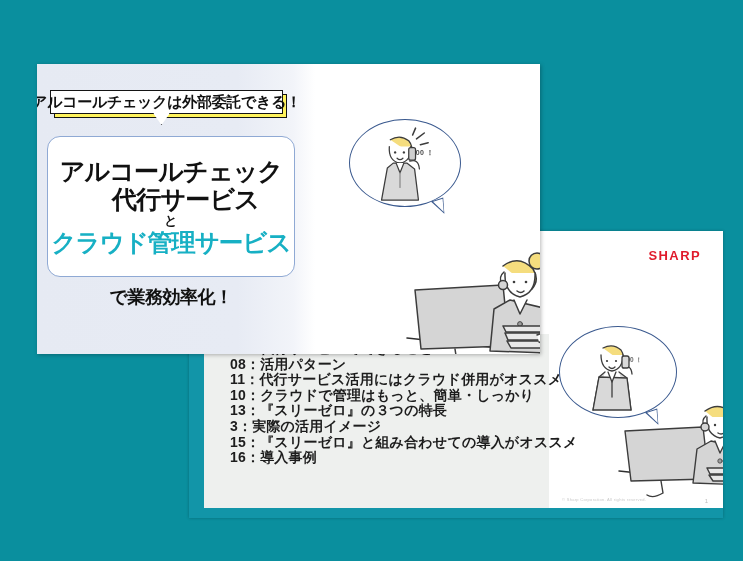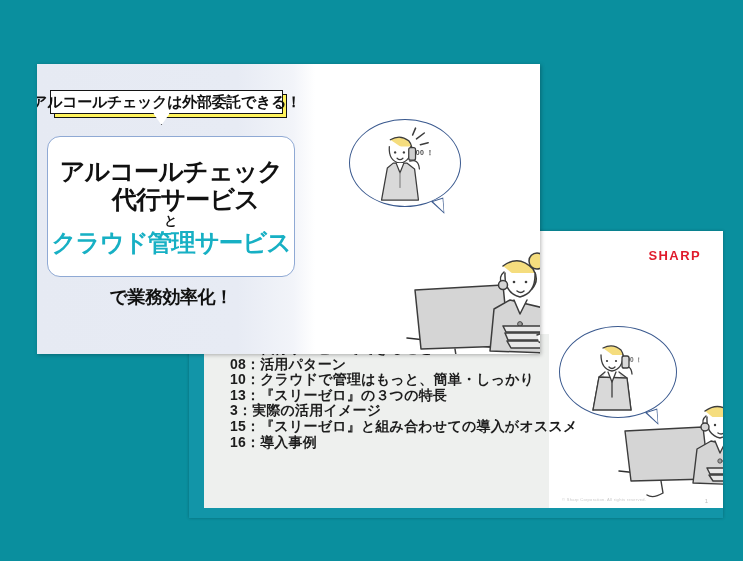--- a/index.html
+++ b/index.html
@@ -228,20 +228,21 @@
 
     <div id="toc-left-bar"></div>
     <div id="toc-bottom-bar"></div>
 
     <div id="sharp-logo">SHARP</div>
 
     <div id="toc-panel">
       <ul id="toc-list">
         <li>07：代行サービスでできること</li>
         <li>08：活用パターン</li>
+        <li>11：代行サービス活用にはクラウド併用がオススメ</li>
         <li>10：クラウドで管理はもっと、簡単・しっかり</li>
         <li>13：『スリーゼロ』の３つの特長</li>
         <li>3：実際の活用イメージ</li>
         <li>15：『スリーゼロ』と組み合わせての導入がオススメ</li>
         <li>16：導入事例</li>
       </ul>
     </div>
 
     <div class="illus-group" style="left:370px; top:95px; width:120px; height:98px;">
       <div class="bubble-ellipse" style="left:0; top:0; width:118px; height:92px;"></div>

